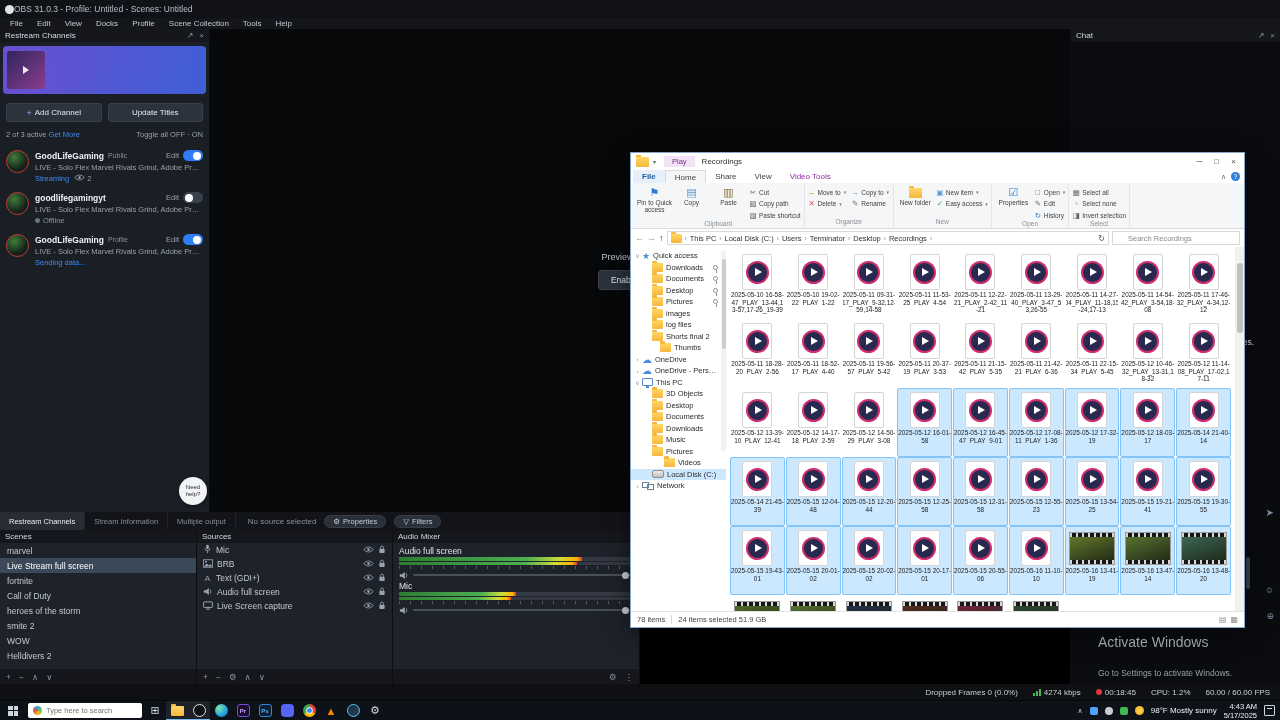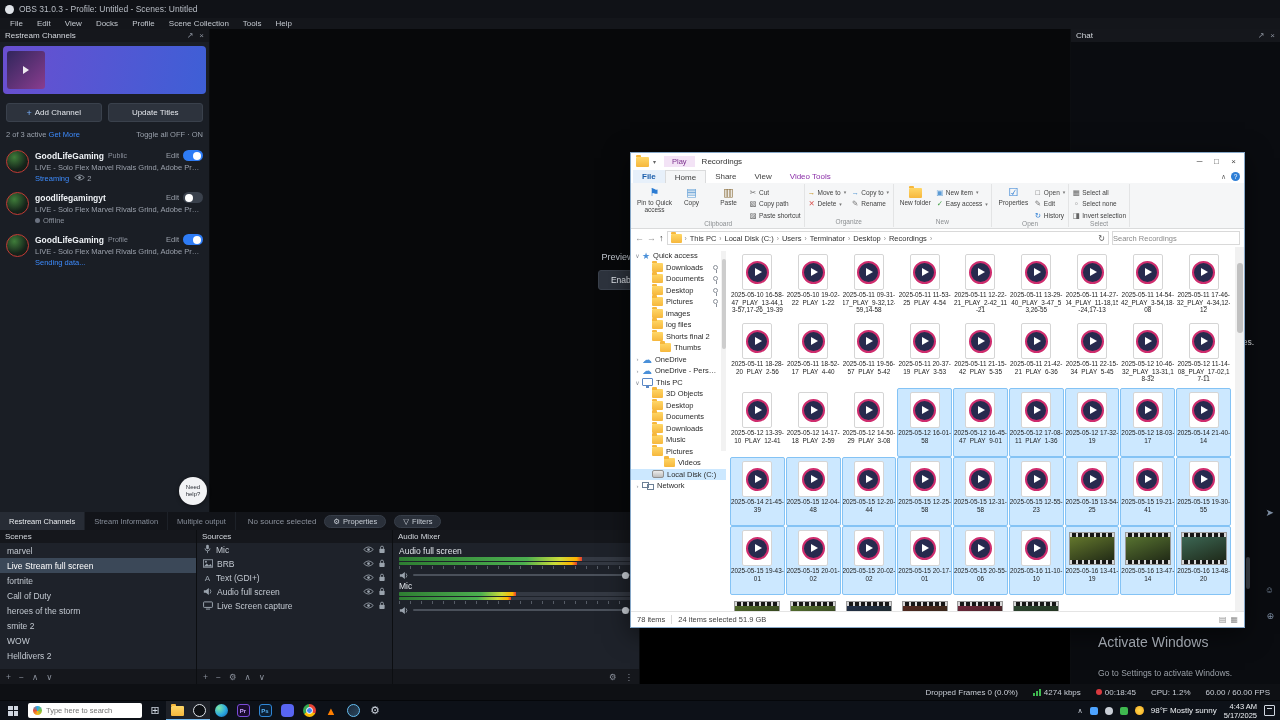--- a/index.html
+++ b/index.html
@@ -2,21 +2,21 @@
 <html style="--accent: #3d8bfd; --sel: #cce8ff; --selb: #84c3f5; --purple: #8b2fa8; --tgon: #2e7cf6; --green: #4caf50; --red: #d93a3f;"><head>
 <meta charset="utf-8">
 <style>
 *{box-sizing:border-box;margin:0;padding:0}
 html,body{width:1280px;height:720px;background:#000}
 button{background:none;border:none;font:inherit;color:inherit;cursor:default}
 a{text-decoration:none;cursor:default}
 #screen{position:relative;width:1280px;height:720px;overflow:hidden;background:#000;
   font-family:"Liberation Sans","DejaVu Sans",sans-serif;color:#ddd}
 
-#obs-titlebar{position:absolute;left:0;top:0;width:1280px;height:18px;background:#101217;display:flex;align-items:center;padding-left:5px;gap:5px}
+#obs-titlebar{position:absolute;left:0;top:0;width:1280px;height:18px;background:#101217;display:flex;align-items:center;padding-left:5px;}
 .obs-logo{width:9px;height:9px;border-radius:50%;background:#dfe3e8;flex:none}
 .obs-title{font-size:8.5px;color:#b9bec6;white-space:nowrap}
 #obs-menubar{position:absolute;left:0;top:18px;width:1280px;height:11px;background:#14161b;display:flex;align-items:center;padding-left:3px;font-size:8px;color:#c3c8cf}
 .menu-item{padding:0 7px;white-space:nowrap}
 
 #restream-dock{position:absolute;left:0;top:29px;width:210px;height:483px;background:#1a1e25;display:flex;flex-direction:column;border-right:1px solid #0c0e11}
 .dock-header{height:13px;background:#15171c;display:flex;align-items:center;padding:0 5px;font-size:8px;color:#d4d8de;flex:none}
 .dock-h-icons{margin-left:auto;display:flex;gap:6px;color:#8b919c;font-size:8px}
 .banner{margin:4px 3px 0;background:linear-gradient(100deg,#6a4fd0,#3e5fd6);border-radius:4px;display:flex;padding:4px;gap:6px;align-items:center;height:48px;flex:none}
 .banner-thumb{width:38px;height:38px;border-radius:3px;background:linear-gradient(135deg,#31265c,#8a3d8f);display:flex;align-items:center;justify-content:center;flex:none}
@@ -123,21 +123,21 @@
 .rsm{display:flex;align-items:center;gap:2px;white-space:nowrap;height:10px}
 .rsm .ric{font-size:7.5px;width:8px;height:auto}
 .caret{font-size:5px;color:#777;margin-left:1px}
 .rlabel{text-align:center;color:#8b8e91;font-size:6.5px;height:9px}
 .ex-address{height:18px;display:flex;align-items:center;gap:3px;padding:0 4px;background:#fff}
 .nav-arrow{color:#9b9b9b;font-size:9px}
 .up-arrow{color:#444;font-size:9px}
 .crumbbox{flex:1;height:14px;border:1px solid #d9d9d9;display:flex;align-items:center;padding:0 3px;gap:3px;font-size:7.5px;color:#333;overflow:hidden;white-space:nowrap}
 .crumb-sep{color:#8a8a8a;font-size:6.5px}
 .refresh{margin-left:auto;color:#555;font-size:8px}
-.searchbox{width:128px;height:14px;border:1px solid #d9d9d9;font-size:7.5px;color:#777;padding:0 0;background:#fff}
+.searchbox{width:128px;height:14px;border:1px solid #d9d9d9;font-size:7.5px;color:#777;padding:0 15px;background:#fff}
 .searchbox::placeholder{color:#8a8a8a}
 .ex-body{display:flex;position:absolute;top:94px;left:0;right:0;bottom:16px;overflow:hidden}
 .ex-nav{width:95px;position:relative;padding-top:3px;font-size:7.5px;flex:none}
 .nav-row{display:flex;align-items:center;height:11.5px;color:#2b2b2b;padding-right:8px}
 .nav-row.sel{background:var(--sel,#cce8ff)}
 .nav-row .exp{width:9px;text-align:center;color:#8a9099;font-size:6px;flex:none}
 .nav-row .lbl{margin-left:3px;overflow:hidden;white-space:nowrap;text-overflow:ellipsis}
 .nav-scroll{position:absolute;right:0;top:4px;width:5px;height:200px;background:#f2f2f2}
 .nav-thumb{position:absolute;left:0.5px;top:8px;width:4px;height:90px;background:#cdcdcd;border-radius:2px}
 .ex-files{flex:1;position:relative;padding:3px 13px 0 4px}

